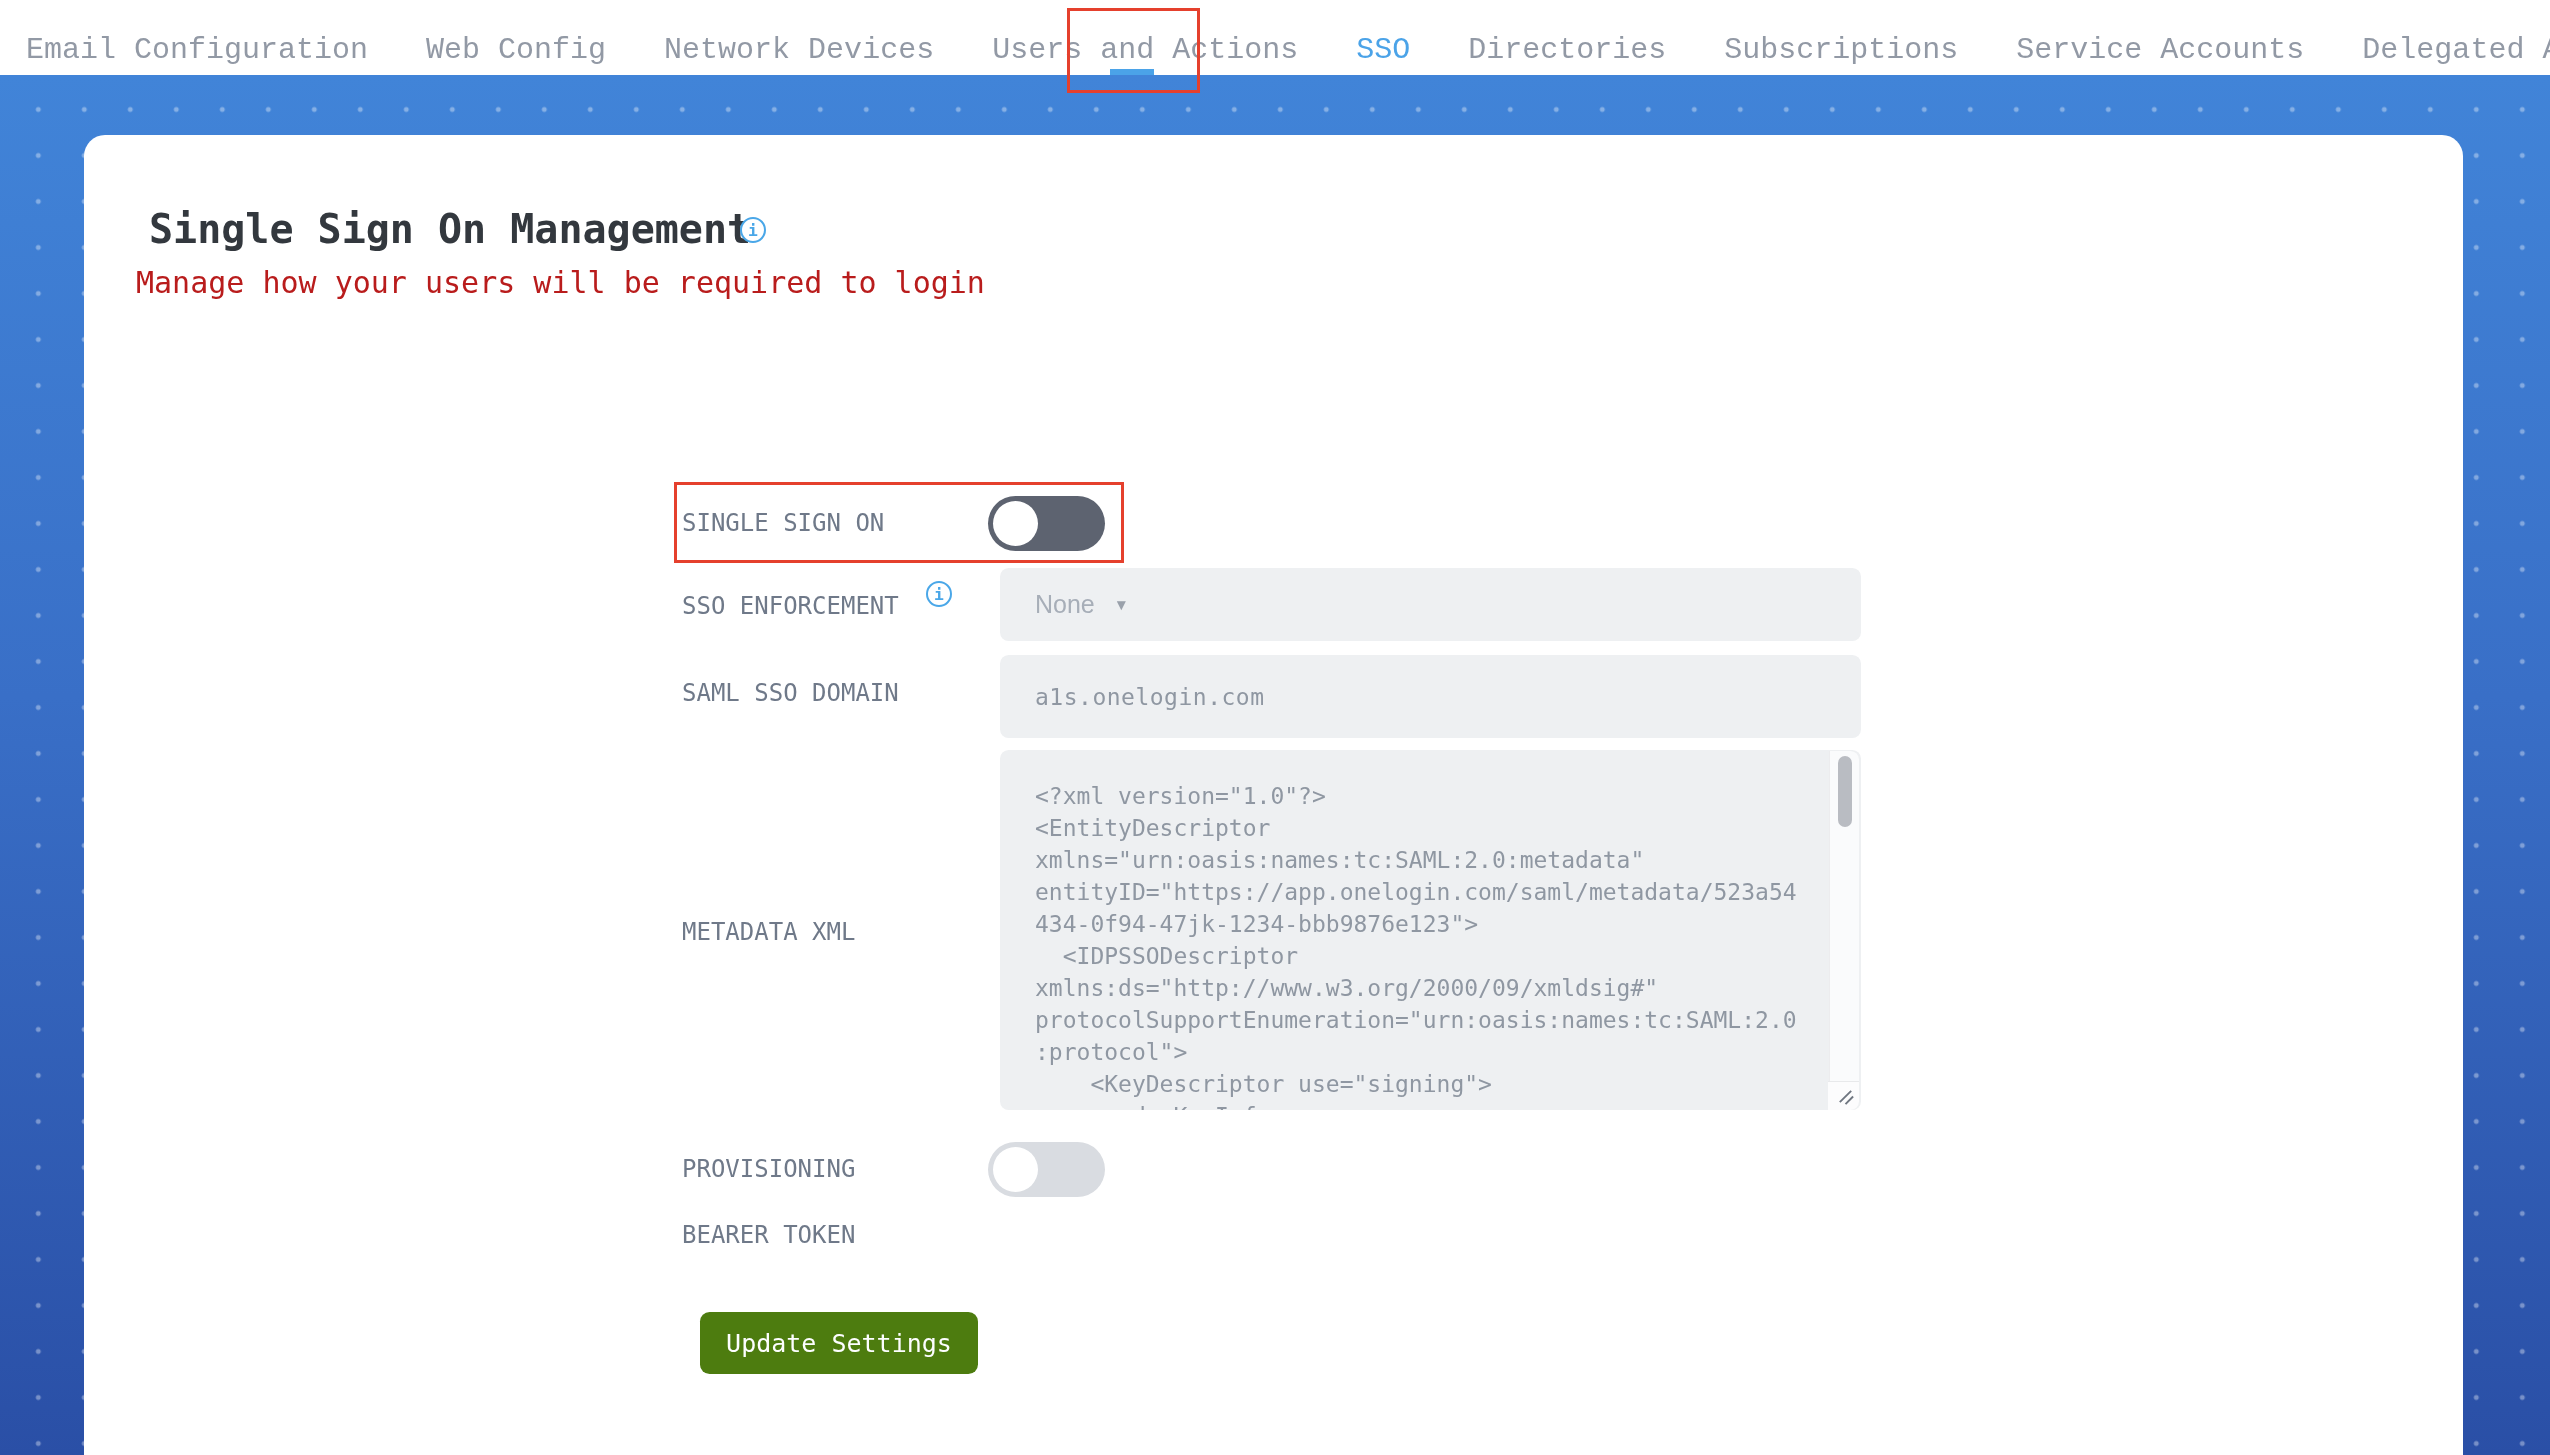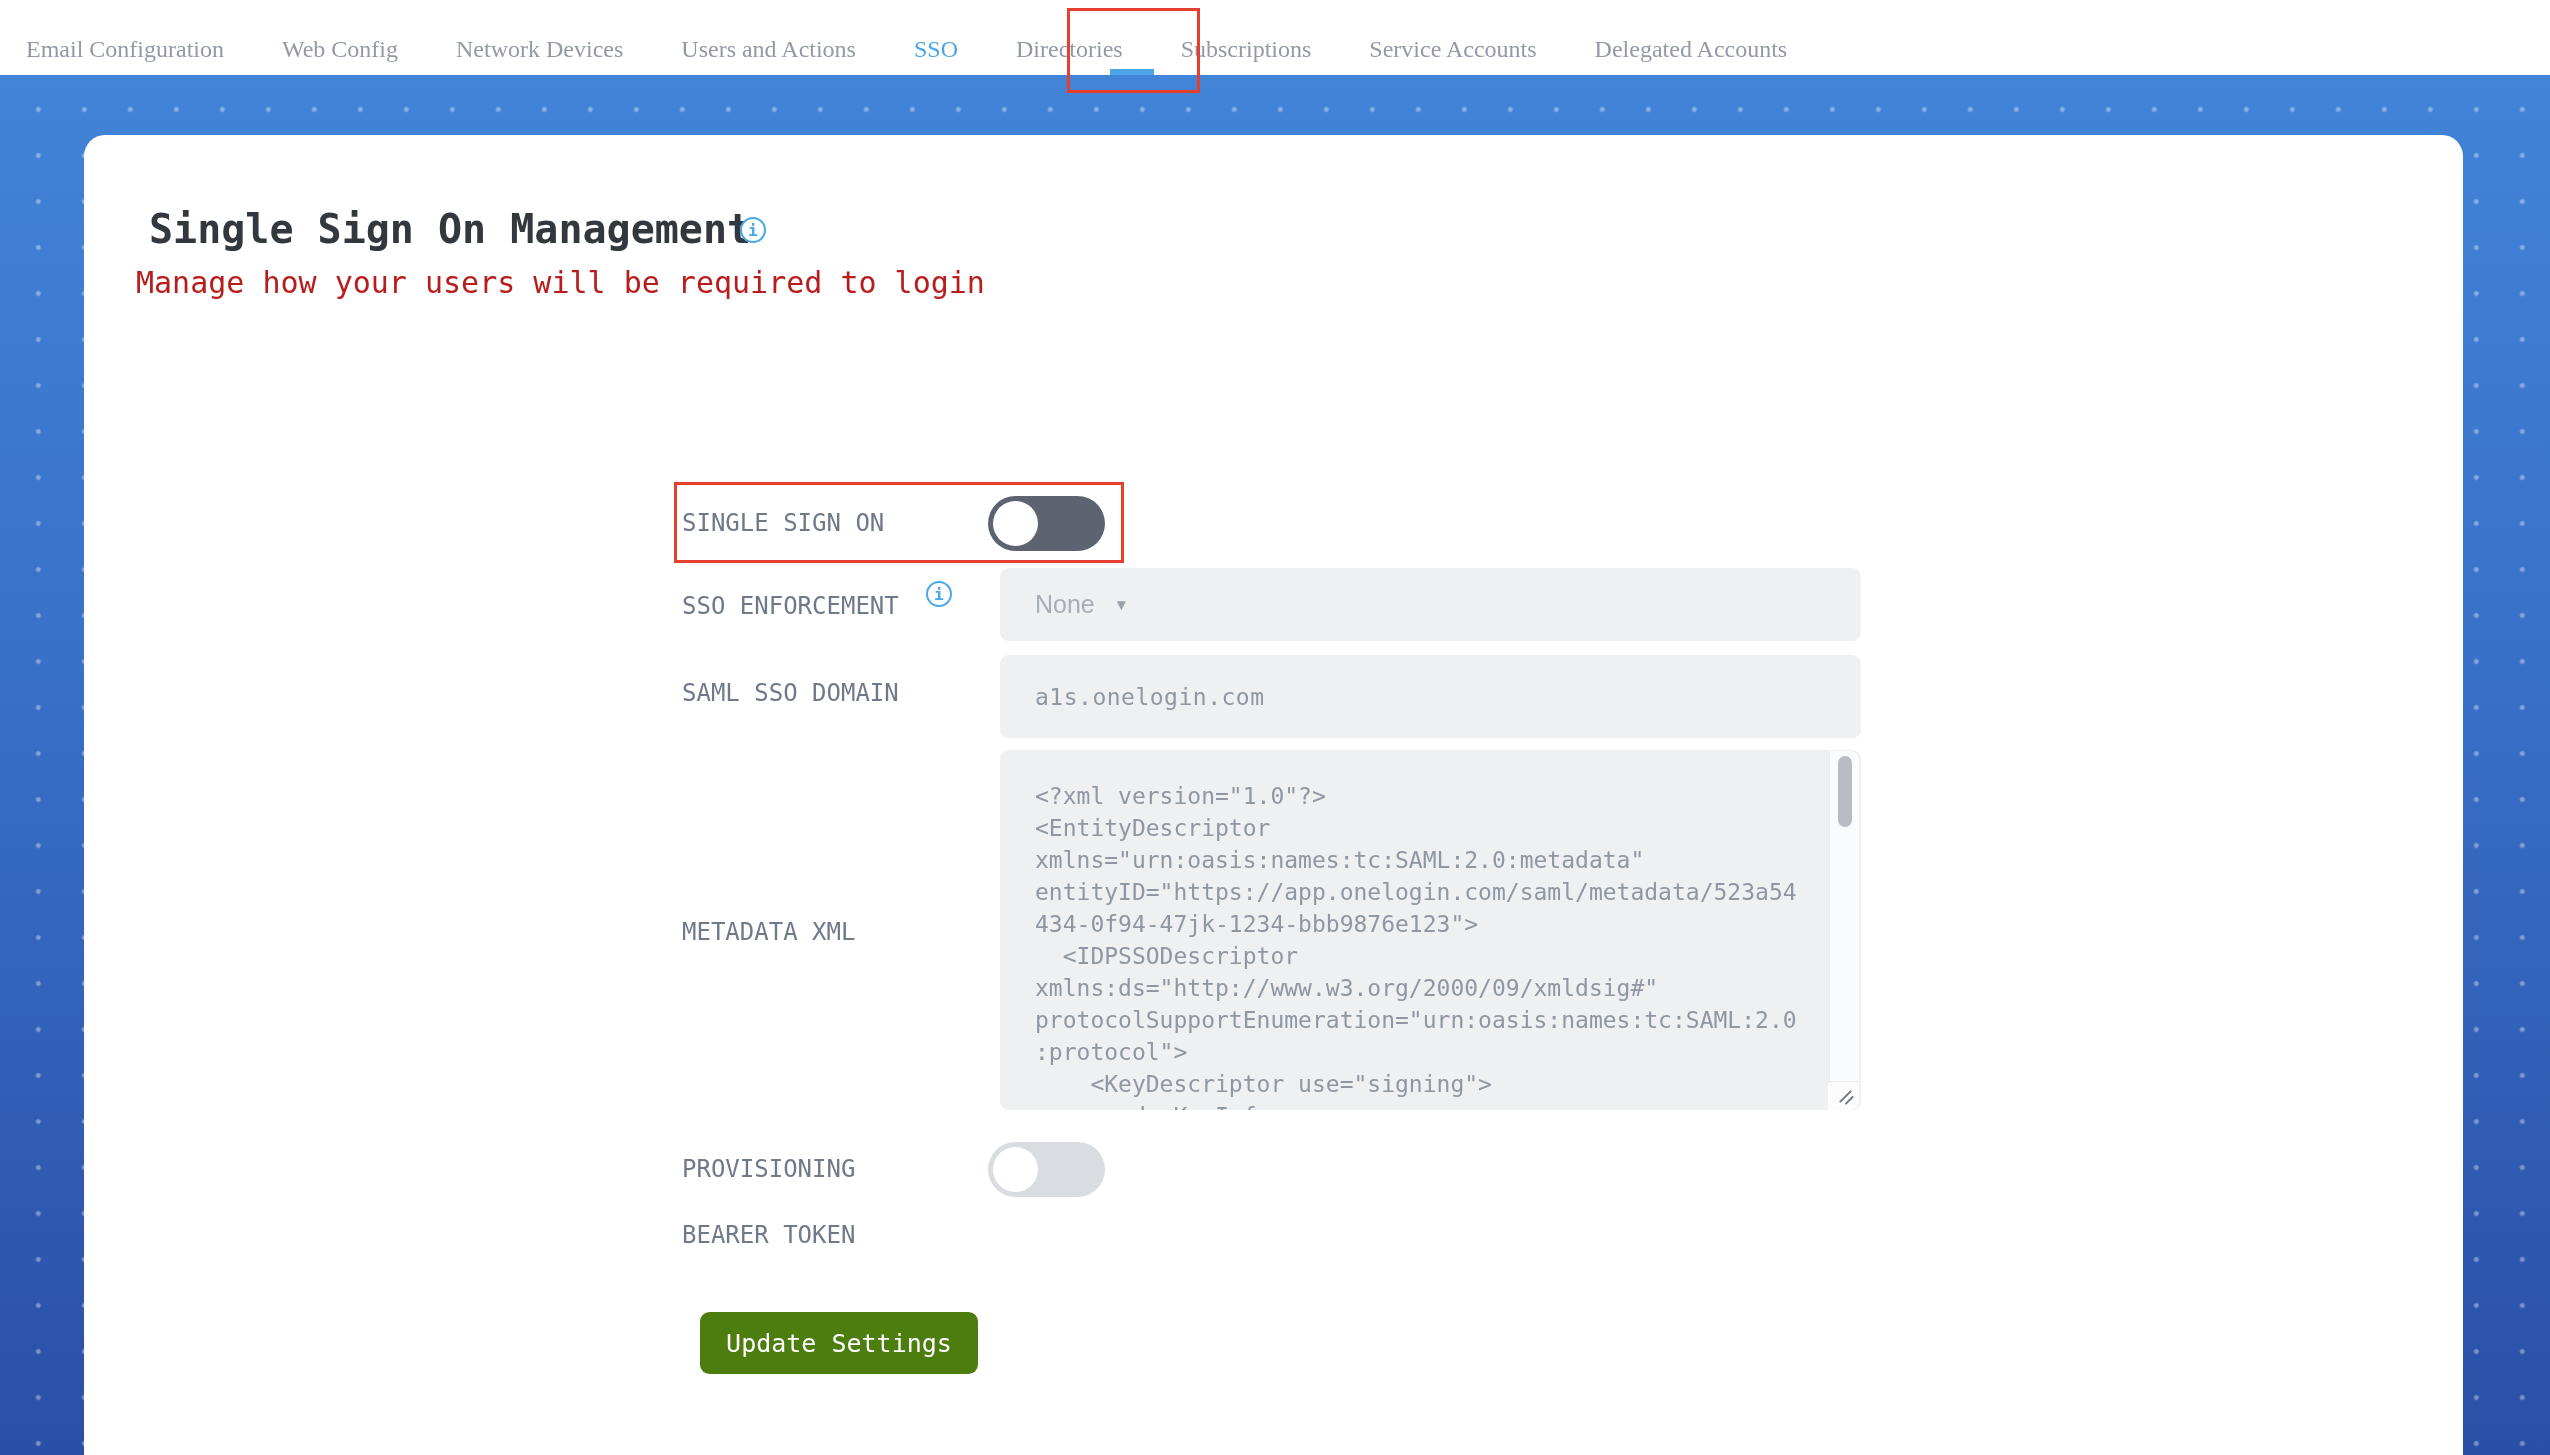--- a/index.html
+++ b/index.html
@@ -10,22 +10,22 @@
     background: #ffffff;
   }
 
   
   .nav {
     position: absolute; left: 0; top: 0; width: 2550px; height: 75px;
     background: #ffffff; display: flex; align-items: center;
     padding-left: 26px; gap: 58px; z-index: 3;
   }
   .nav .tab {
-    font-size: 24px; color: #9299a5; white-space: nowrap; cursor: pointer;
-    background: none; border: none; font-family: Liberation Serif, serif; margin-top: 24px;
+    font-size: 30px; color: #9299a5; white-space: nowrap; cursor: pointer;
+    background: none; border: none; font-family: Liberation Mono, monospace; margin-top: 24px;
   }
   .nav .tab.active { color: #4ba3e8; }
   .tab-underline {
     position: absolute; left: 1110px; top: 69px; width: 44px; height: 5.8px;
     background: #4ba3e8; z-index: 4;
   }
   .nav-highlight-box {
     position: absolute; left: 1067px; top: 7.7px; width: 133px; height: 85px;
     border: 3.8px solid #e5402d; z-index: 6; pointer-events: none;
   }

